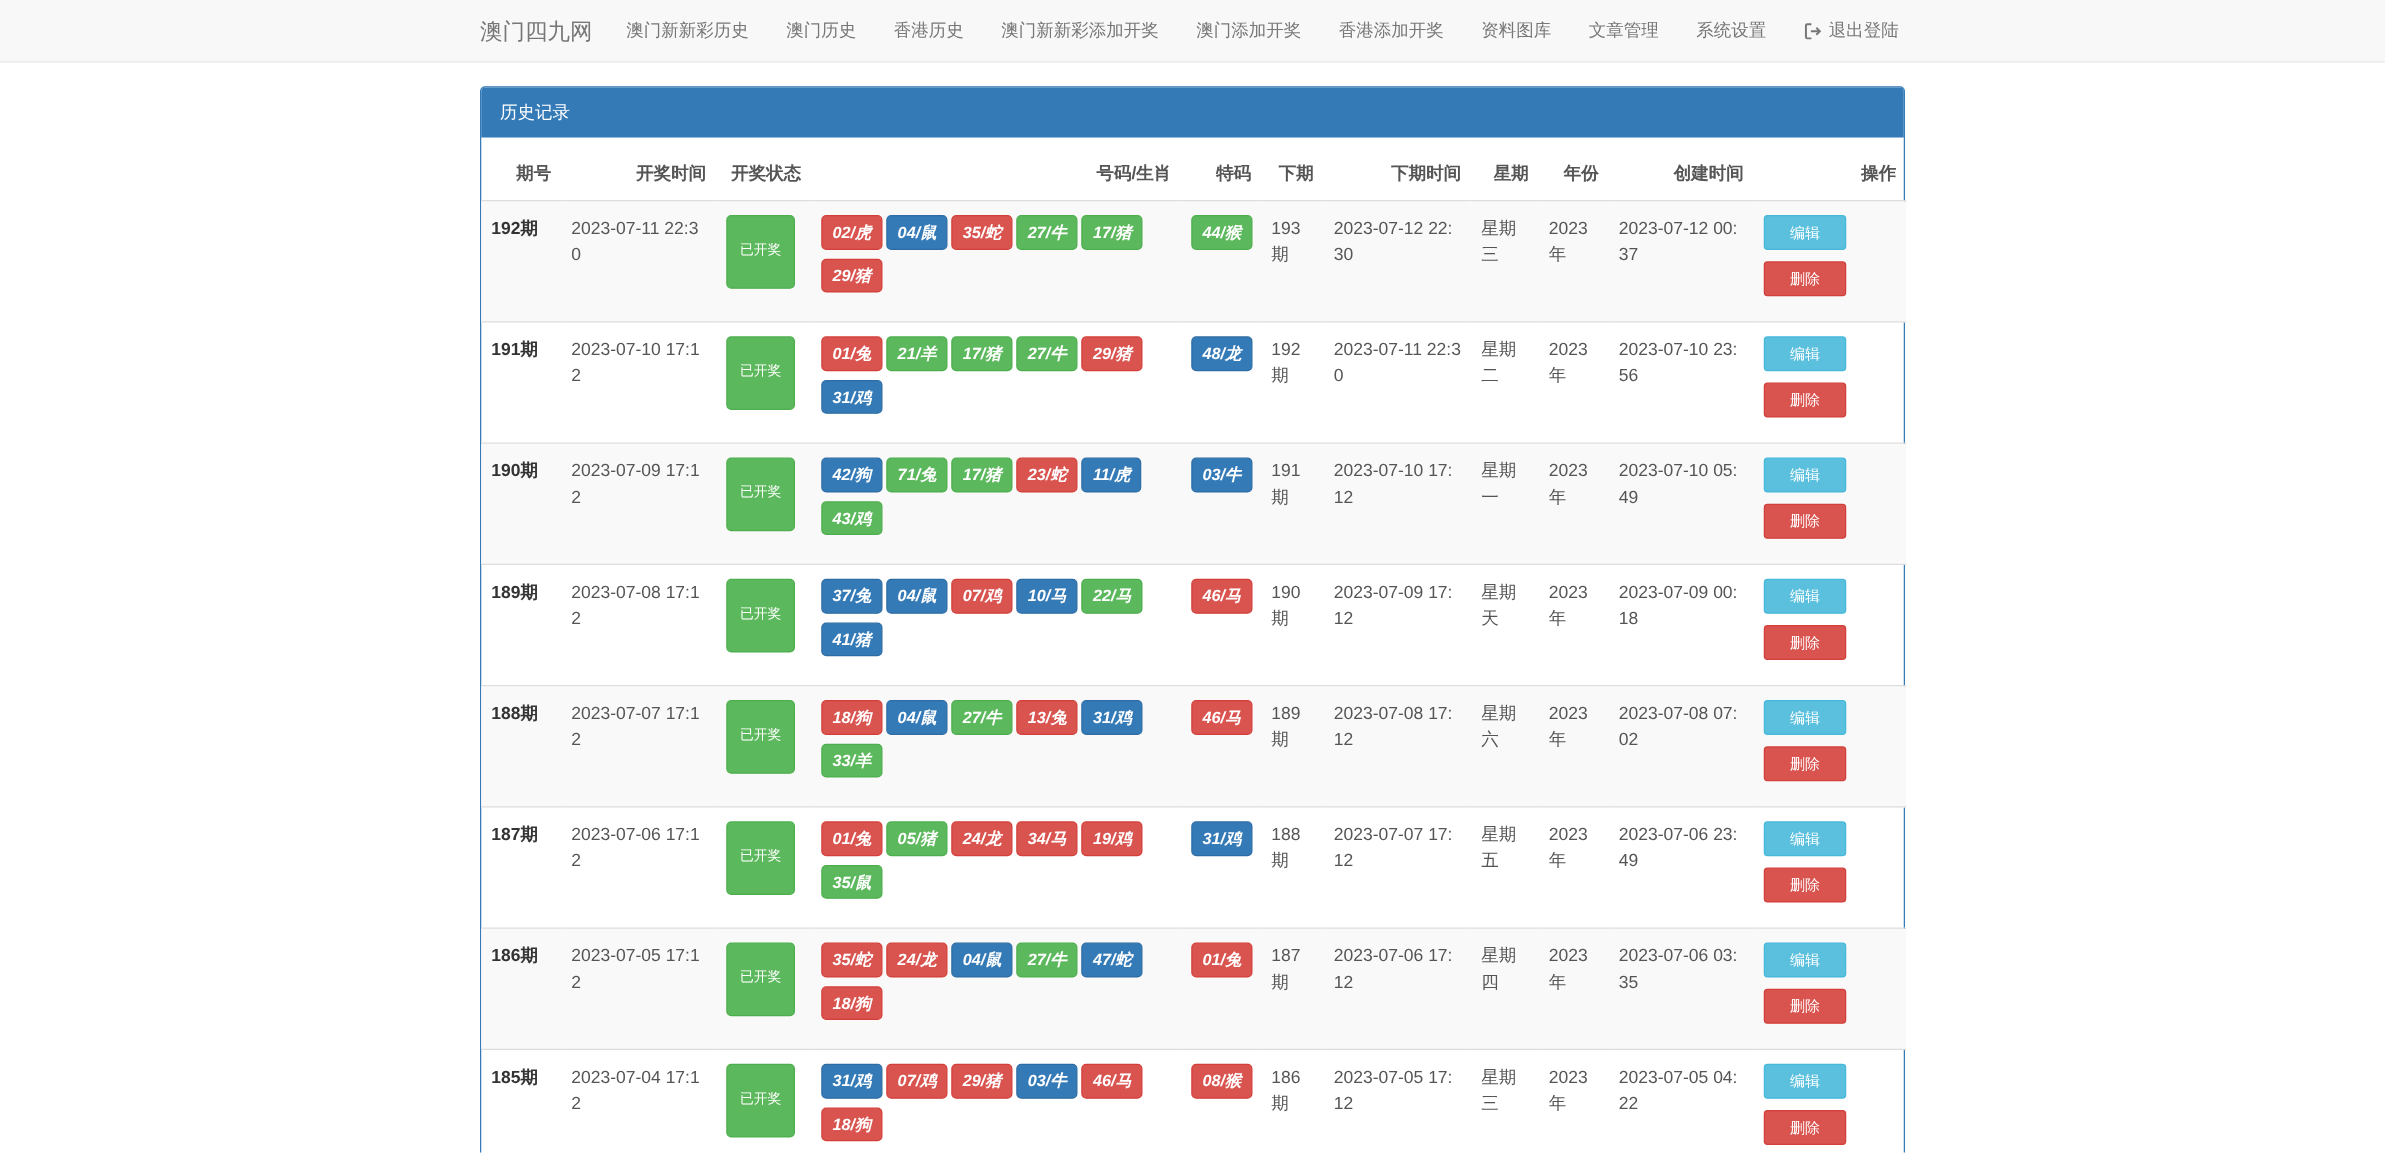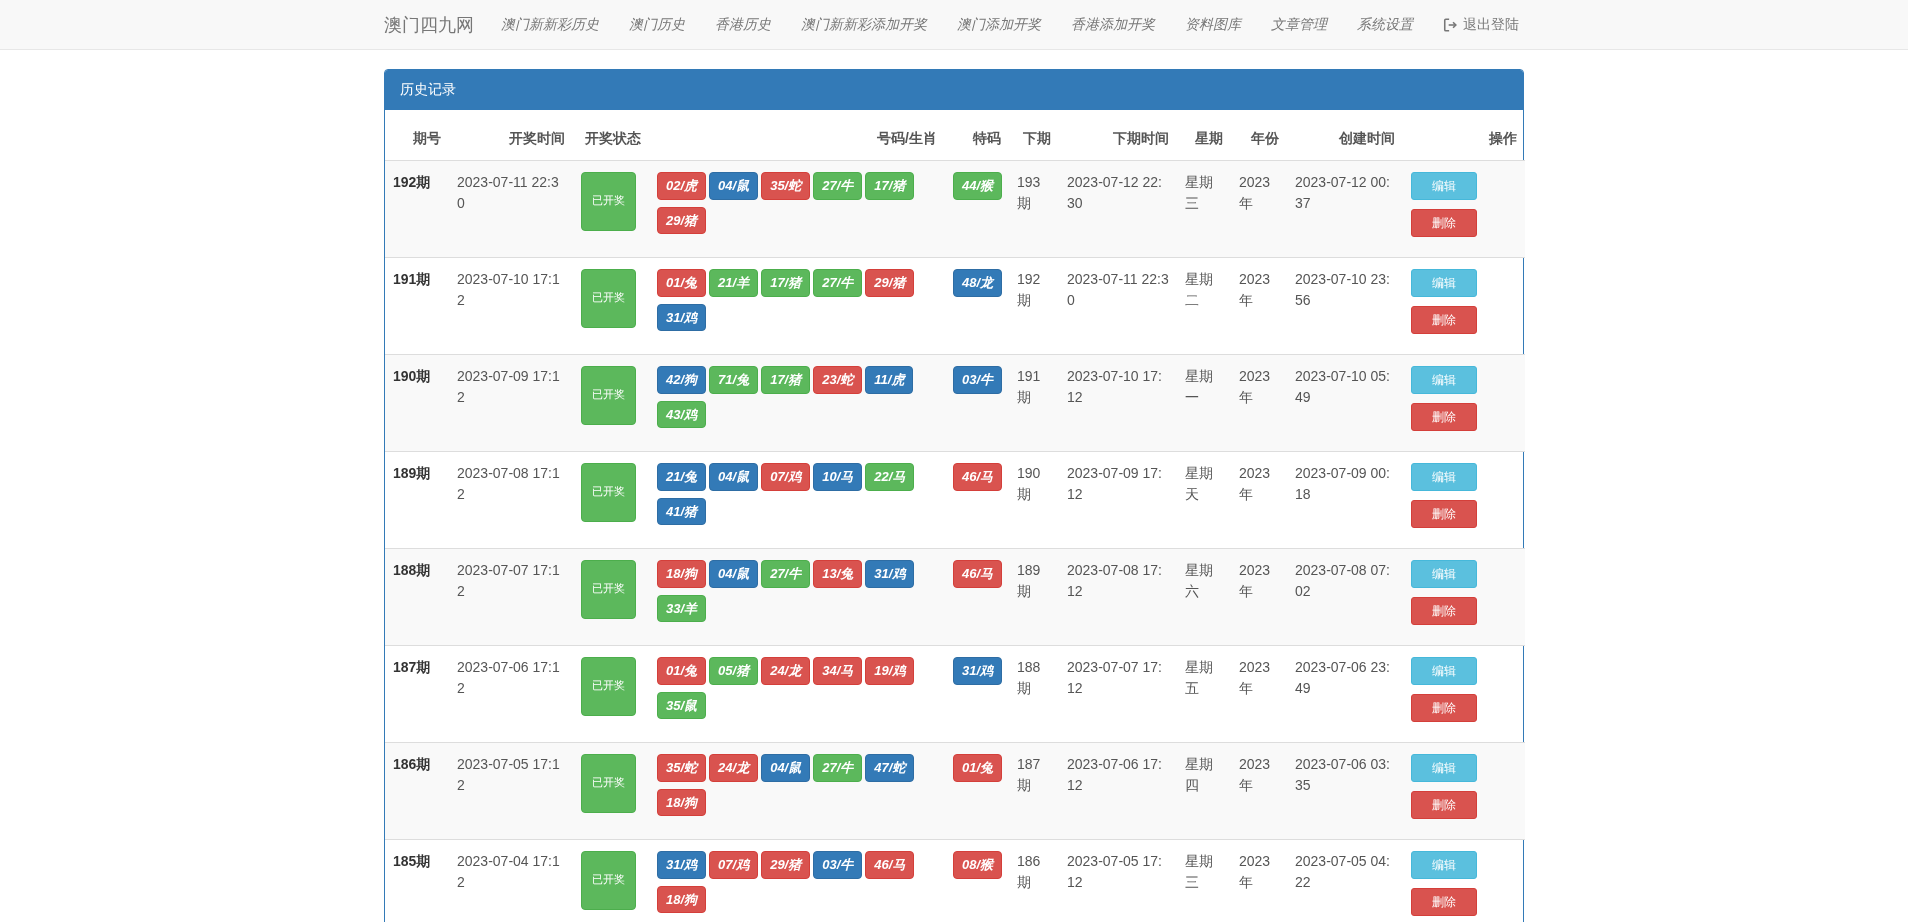--- a/index.html
+++ b/index.html
@@ -7,21 +7,21 @@
   body {
     width:1908px; height:922px; overflow:hidden;
     background:#fff; color:#333;
     font-family:"Liberation Sans","DejaVu Sans",sans-serif;
     font-size:14px;
   }
   
   .navbar { height:50px; background:#f8f8f8; border-bottom:1px solid #e7e7e7;text-align:right; }
   .nav-inner { width:1140px; margin:0 auto; height:100%; display:flex; align-items:center; }
   .brand { font-size:18px; color:#777; margin-right:12px; white-space:nowrap; cursor:pointer; }
-  .nav-list { display:flex; align-items:center; height:100%;font-style:italic; }
+  .nav-list { display:flex; align-items:center; height:100%; }
   .nav-link { color:#777; padding:0 15px; height:100%; display:flex; align-items:center; gap:6px; white-space:nowrap; cursor:pointer; }
   .logout-icon { display:inline-block; width:14px; height:14px; }
   
   .container { width:1140px; margin:19px auto 0; }
   .panel { border:1px solid #337ab7; border-radius:4px; background:#fff; }
   .panel-heading { background:#337ab7; color:#fff; padding:11px 15px; border-radius:3px 3px 0 0; font-size:14px; }
   
   table { width:100%; border-collapse:collapse; table-layout:fixed; }
   th { text-align:right; font-weight:bold; color:#555; padding:20px 8px 12px 8px; font-size:14px; }
   td { padding:11px 8px; border-top:1px solid #ddd; vertical-align:top; color:#555; font-size:14px; line-height:1.5; }
@@ -157,21 +157,21 @@
             <td class="wrap-time">2023-07-10 05:49</td>
             <td>
               <a class="btn-mini btn-edit">编辑</a>
               <a class="btn-mini btn-del">删除</a>
             </td>
           </tr>
           <tr>
             <td class="issue">189期</td>
             <td class="wrap-time">2023-07-08 17:12</td>
             <td><span class="btn-status">已开奖</span></td>
-            <td><span class="badge-box bg-blue">21/兔</span><span class="badge-box bg-blue">04/鼠</span><span class="badge-box bg-red">07/鸡</span><span class="badge-box bg-blue">10/马</span><span class="badge-box bg-green">22/马</span><span class="badge-box bg-blue">41/猪</span></td>
+            <td><span class="badge-box bg-blue">37/兔</span><span class="badge-box bg-blue">04/鼠</span><span class="badge-box bg-red">07/鸡</span><span class="badge-box bg-blue">10/马</span><span class="badge-box bg-green">22/马</span><span class="badge-box bg-blue">41/猪</span></td>
             <td><span class="badge-box bg-red">46/马</span></td>
             <td>190期</td>
             <td class="wrap-time">2023-07-09 17:12</td>
             <td>星期天</td>
             <td>2023年</td>
             <td class="wrap-time">2023-07-09 00:18</td>
             <td>
               <a class="btn-mini btn-edit">编辑</a>
               <a class="btn-mini btn-del">删除</a>
             </td>

